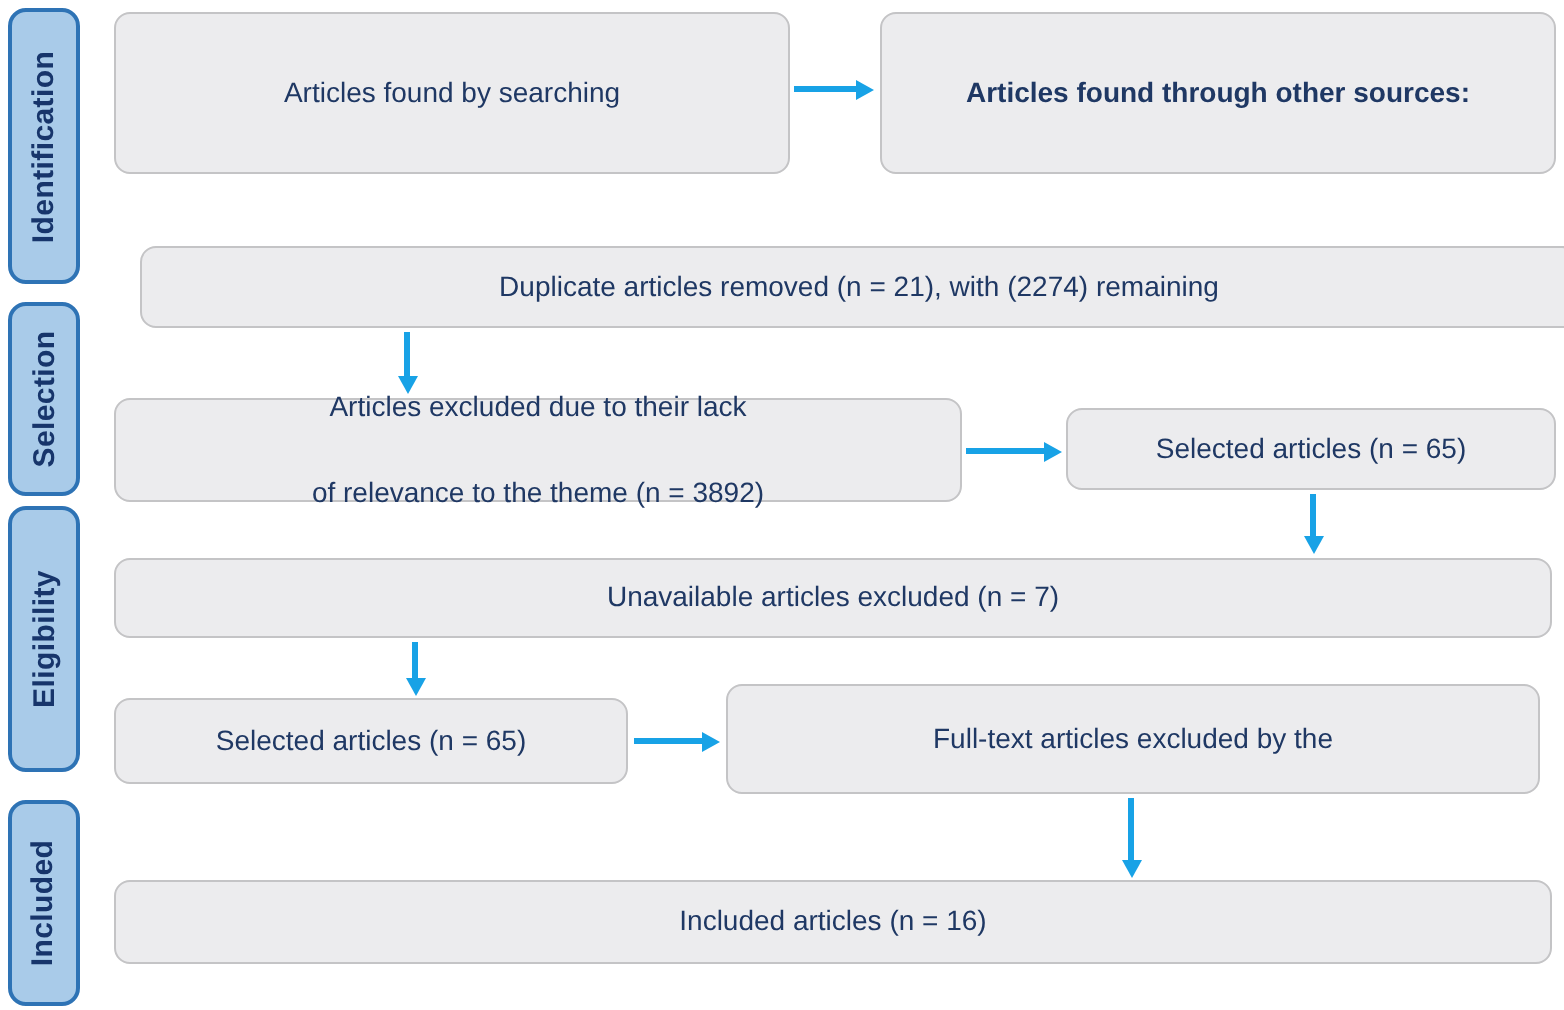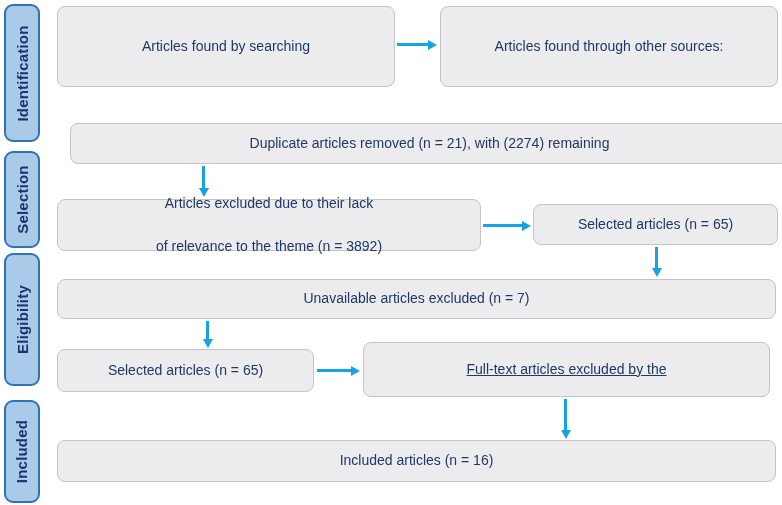--- a/index.html
+++ b/index.html
@@ -85,21 +85,21 @@
   <div class="stage" style="top:253px;height:133px;">
     <span class="stage-label">Eligibility</span>
   </div>
   <div class="stage" style="top:400px;height:103px;">
     <span class="stage-label">Included</span>
   </div>
 
   <div class="box" style="left:57px;top:6px;width:338px;height:81px;">
     <span>Articles found by searching</span>
   </div>
-  <div class="box" style="left:440px;top:6px;width:338px;height:81px;">
+  <div class="box" style="left:440px;top:6px;width:338px;height:81px;font-weight:bold;">
     <span>Articles found through other sources:</span>
   </div>
   <div class="arrow right" style="left:397px;top:39px;width:40px;">
     <div class="stem"></div>
     <div class="head"></div>
   </div>
 
   <div class="box" style="left:70px;top:123px;width:719px;height:41px;">
     <span>Duplicate articles removed (n = 21), with (2274) remaining</span>
   </div>
@@ -132,21 +132,21 @@
     <div class="head"></div>
   </div>
 
   <div class="box" style="left:57px;top:349px;width:257px;height:43px;">
     <span>Selected articles (n = 65)</span>
   </div>
   <div class="arrow right" style="left:317px;top:365px;width:43px;">
     <div class="stem"></div>
     <div class="head"></div>
   </div>
-  <div class="box" style="left:363px;top:342px;width:407px;height:55px;text-decoration:underline;">
+  <div class="box" style="left:363px;top:342px;width:407px;height:55px;">
     <span>Full-text articles excluded by the</span>
   </div>
   <div class="arrow down" style="left:560px;top:399px;height:40px;">
     <div class="stem"></div>
     <div class="head"></div>
   </div>
 
   <div class="box" style="left:57px;top:440px;width:719px;height:42px;">
     <span>Included articles (n = 16)</span>
   </div>

